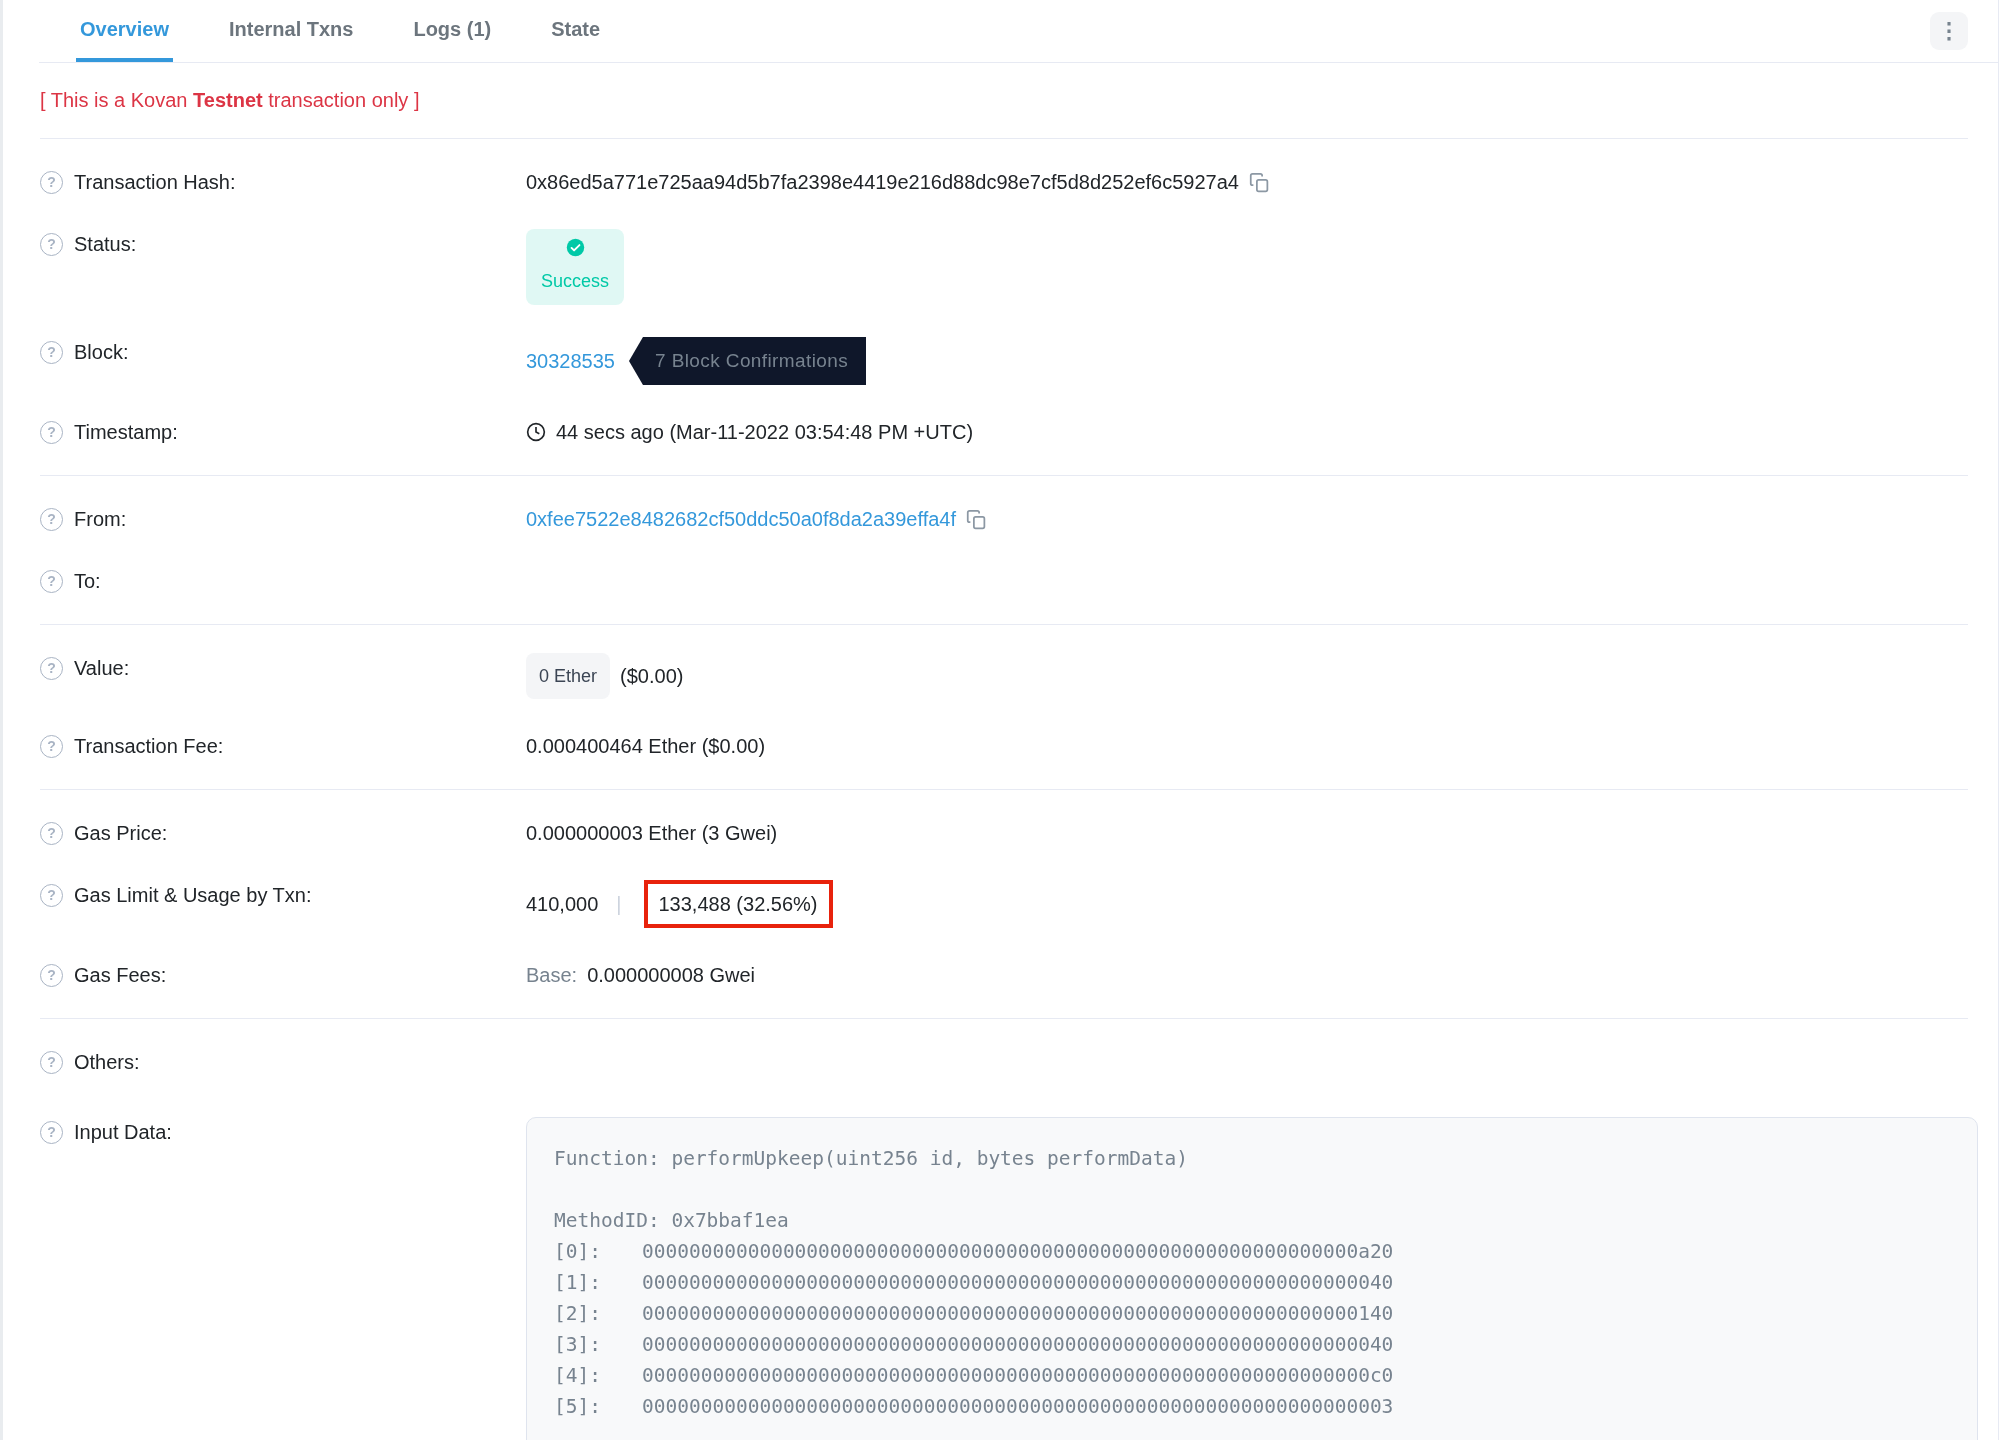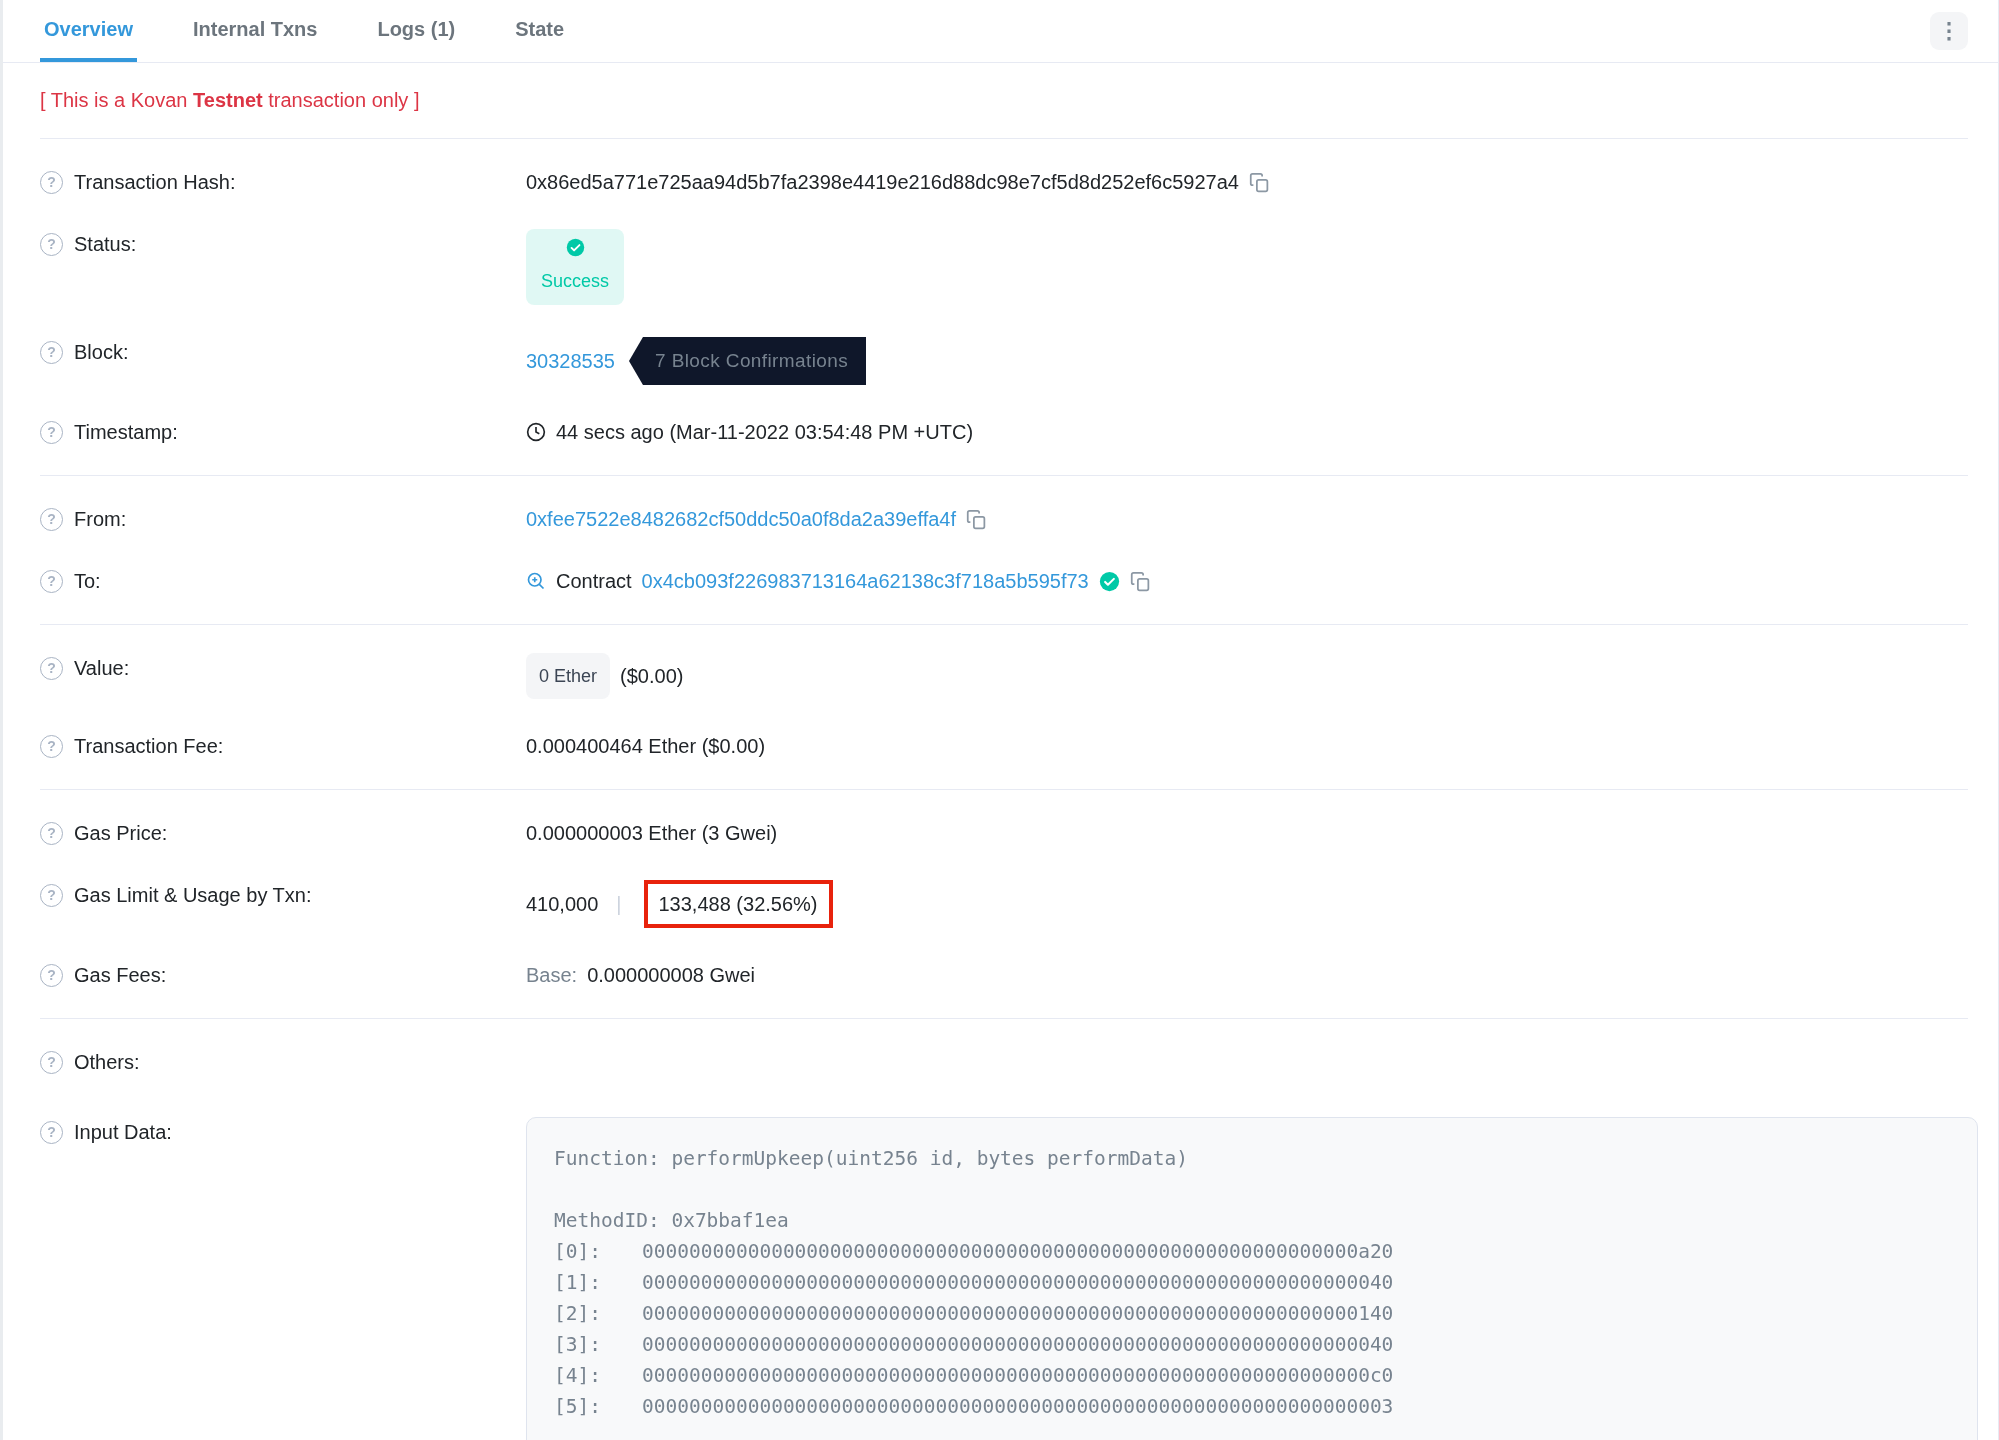--- a/index.html
+++ b/index.html
@@ -15,20 +15,21 @@
     border-left: 3px solid #e9ecef;
     border-right: 1px solid #e7eaf3;
   }
   
   .tabbar {
     display: flex;
     align-items: stretch;
     height: 63px;
     padding: 0 30px 0 37px;
     border-bottom: 1px solid #e7eaf3;
+    margin-left: 36px;
   }
   .tab {
     display: flex;
     align-items: center;
     font-size: 20px;
     font-weight: 700;
     color: #6c757d;
     margin-right: 52px;
     padding: 0 4px;
     cursor: pointer;
@@ -259,40 +260,20 @@
                 <path d="M5 15H4a2 2 0 0 1-2-2V4a2 2 0 0 1 2-2h9a2 2 0 0 1 2 2v1"></path>
               </svg>
           </span>
         </div>
       </div>
 
       <div class="row">
         <div class="row-label">
           <span class="q-icon">?</span>
           <span>To:</span>
-        </div>
-        <div class="row-value">
-          <span class="icon-btn" style="color:#3498db">
-            <svg width="20" height="20" viewBox="0 0 24 24" fill="none" stroke="currentColor" stroke-width="2">
-                <circle cx="10.5" cy="10.5" r="7.5"></circle>
-                <path d="M21 21l-5-5M7.5 10.5h6M10.5 7.5v6"></path>
-              </svg>
-          </span>
-          <span>Contract</span>
-          <a class="link">0x4cb093f226983713164a62138c3f718a5b595f73</a>
-          <svg width="21" height="21" viewBox="0 0 24 24">
-              <circle cx="12" cy="12" r="11" fill="#00c9a7"></circle>
-              <path d="M7 12.5l3.2 3.2L17 9" stroke="#fff" stroke-width="2.4" fill="none" stroke-linecap="round" stroke-linejoin="round"></path>
-            </svg>
-          <span class="icon-btn">
-            <svg width="21" height="21" viewBox="0 0 24 24" fill="none" stroke="currentColor" stroke-width="2">
-                <rect x="9" y="9" width="12" height="13" rx="2"></rect>
-                <path d="M5 15H4a2 2 0 0 1-2-2V4a2 2 0 0 1 2-2h9a2 2 0 0 1 2 2v1"></path>
-              </svg>
-          </span>
         </div>
       </div>
     </div>
 
     <div class="section">
       <div class="row">
         <div class="row-label">
           <span class="q-icon">?</span>
           <span>Value:</span>
         </div>

